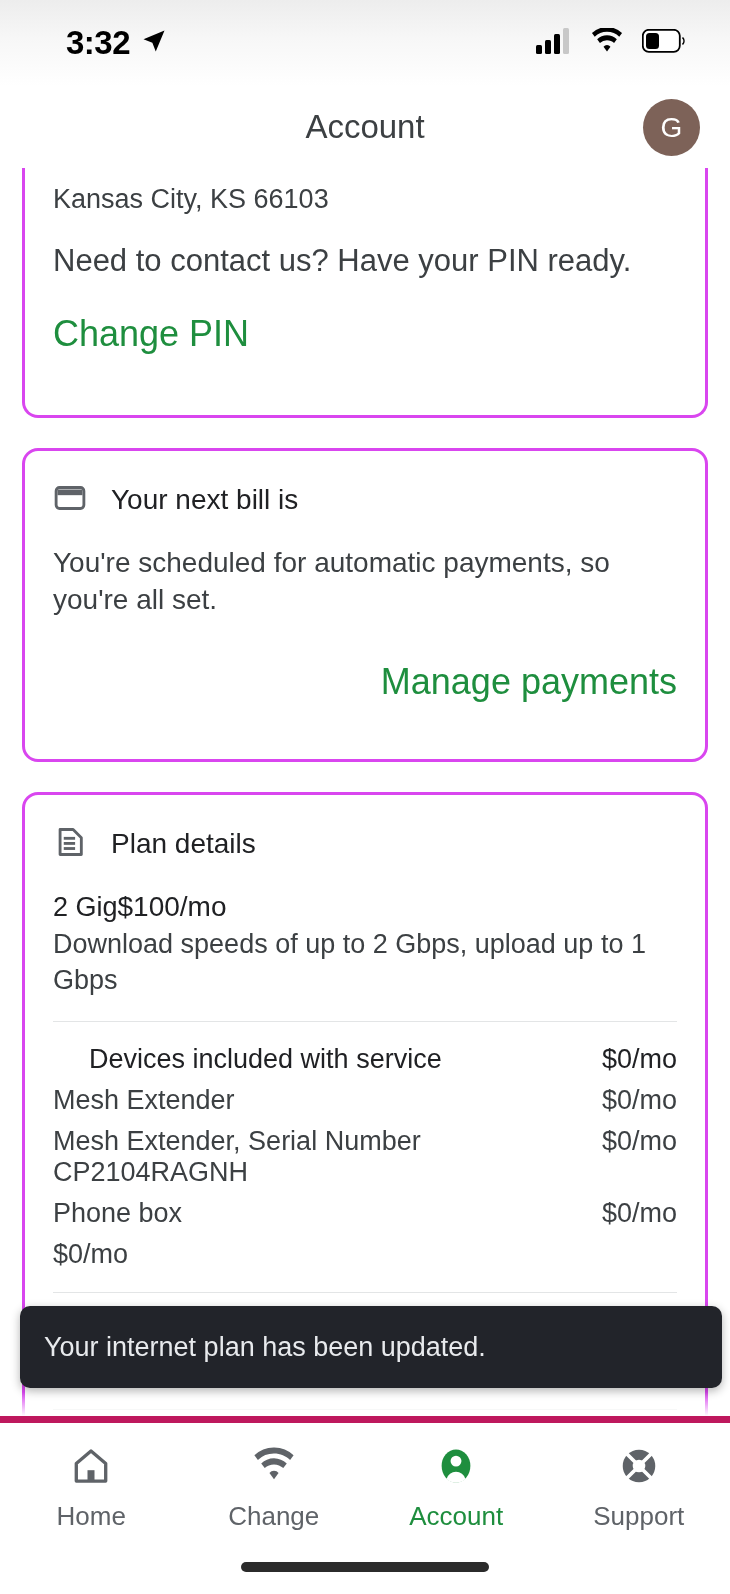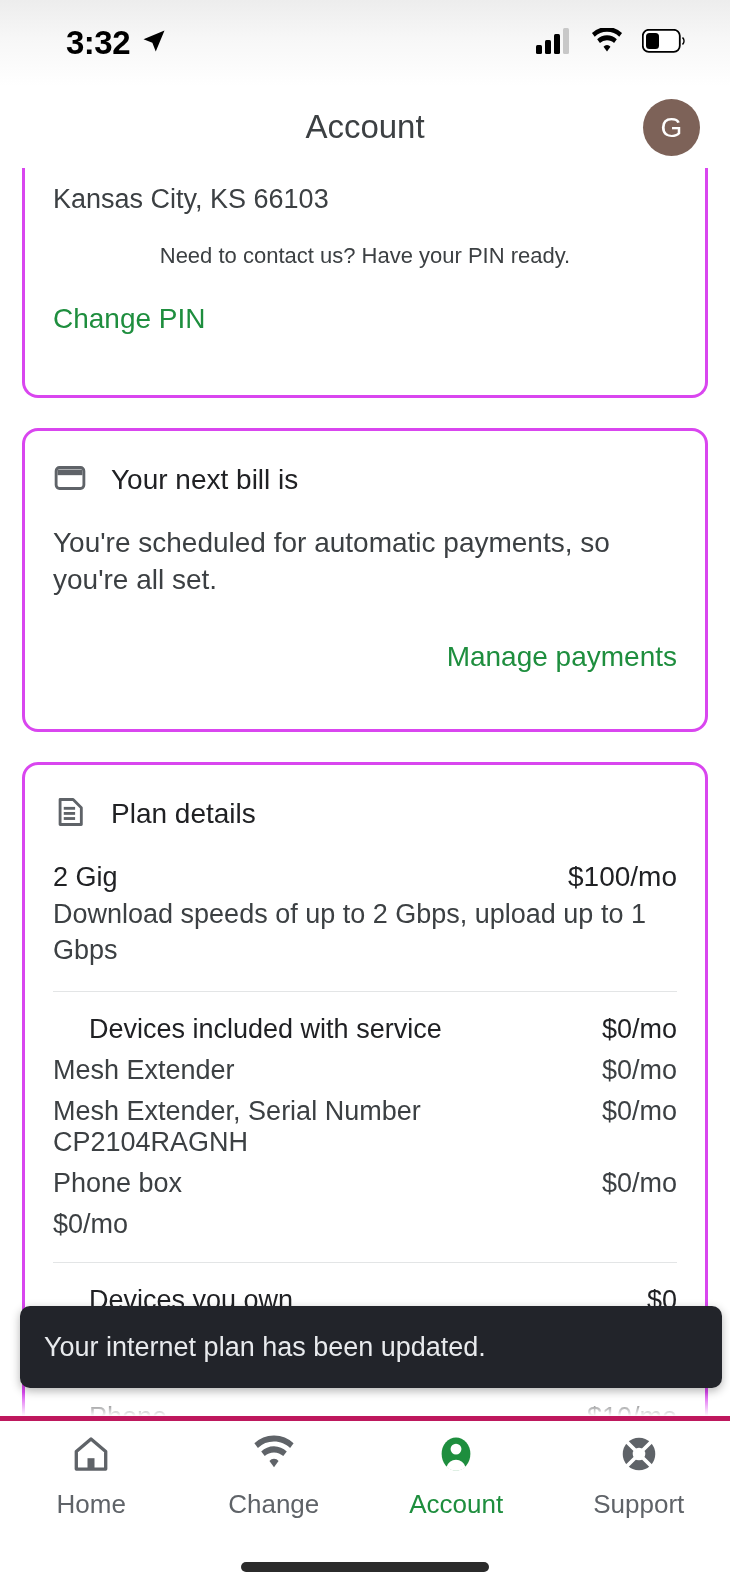--- a/index.html
+++ b/index.html
@@ -63,36 +63,36 @@
     border-top:none;
     border-top-left-radius:0; border-top-right-radius:0;
     margin-top:-6px;
   }
 
   
   .addr {
     font-size:27px; color:#3c4043; padding-top:22px;
   }
   .pin-help {
-    font-size:22px; color:#3c4043; padding-top:28px;text-align:center;
+    font-size:31px; color:#3c4043; padding-top:28px;
   }
   .pin-row {
     display:flex; align-items:center; justify-content:space-between;
     padding:34px 0 60px 0;
   }
   .pin-left { display:flex; align-items:center; gap:18px; }
   .pin-badge {
     background:#34a853; color:#fff;
     font-size:20px; font-weight:500;
     padding:6px 11px; border-radius:6px;
     letter-spacing:.3px;
   }
   .pin-value { font-size:29px; color:#3c4043; }
   .link {
-    color:#1e8e3e; font-size:28px; font-weight:500;
+    color:#1e8e3e; font-size:36px; font-weight:500;
   }
 
   
   .card-gap { height:30px; }
   .card-head {
     display:flex; align-items:center; gap:24px;
     padding-top:30px;
   }
   .card-head-title {
     font-size:28px; color:#202124; font-weight:500;
@@ -100,21 +100,21 @@
   .bill-body {
     font-size:28px; color:#3c4043; line-height:1.32;
     padding-top:26px;
   }
   .bill-action {
     text-align:right; padding:42px 0 56px 0;
   }
 
   
   .plan-line1 {
-    display:flex; justify-content:space-between; align-items:baseline;
+    display:flex; justify-content:flex-start; align-items:baseline;
     padding-top:28px;
   }
   .plan-name { font-size:27px; color:#202124; font-weight:500; }
   .plan-price { font-size:28px; color:#202124; font-weight:500; }
   .plan-desc {
     font-size:27px; color:#3c4043; line-height:1.33;
     padding-top:4px;
   }
   .divider { height:1px; background:#e3e5e6; margin:22px 0 0 0; }
 
@@ -142,23 +142,23 @@
     padding:0 24px;
     box-shadow:0 3px 10px rgba(0,0,0,.3);
     z-index:30;
   }
   .toast-text { color:#e8eaed; font-size:27px; }
 
   
   .bottomnav {
     position:absolute; left:0; right:0; bottom:0; height:178px;
     background:#fff;
-    border-top:5px solid #be185d;
+    border-top:7px solid #be185d;
     display:flex; align-items:flex-start; justify-content:space-around;
-    padding-top:12px;
+    padding-top:22px;
     z-index:20;
   }
   .navitem {
     display:flex; flex-direction:column; align-items:center; gap:10px;
     width:182px;
   }
   .navlabel { font-size:26px; color:#5f6368; }
   .navitem.active .navlabel { color:#1e8e3e; }
   .homebar {
     position:absolute; bottom:22px; left:50%; transform:translateX(-50%);

